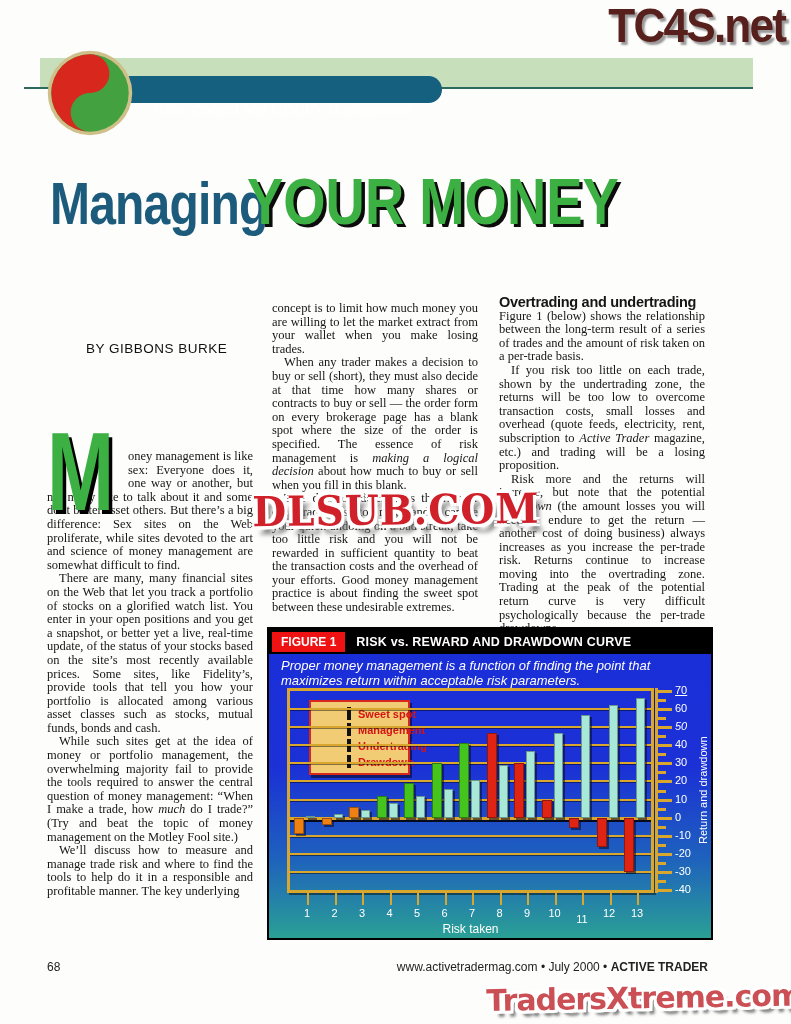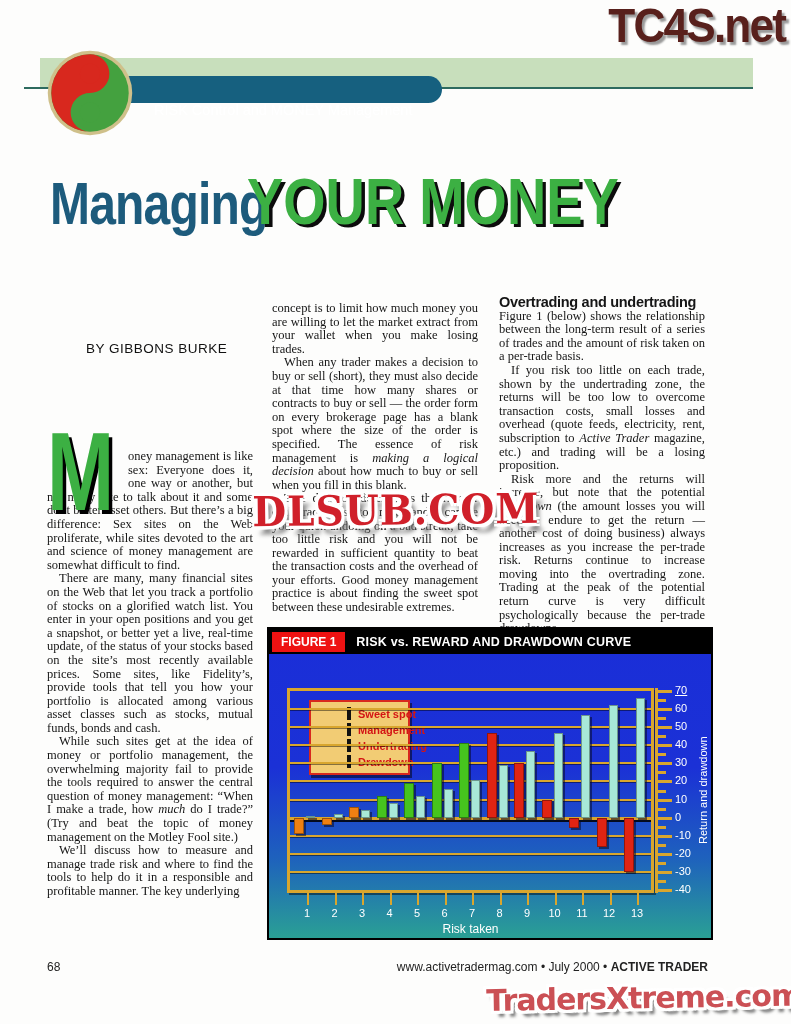--- a/index.html
+++ b/index.html
@@ -131,20 +131,21 @@
   </div>
 
   <div class="wm-mid">DLSUB.COM</div>
 
   <div class="figure">
     <div class="fig-header">
       <span class="fig-chip">FIGURE 1</span>
       <span class="fig-title">RISK vs. REWARD AND DRAWDOWN CURVE</span>
     </div>
     <div class="fig-body">
+      <div class="fig-caption">Proper money management is a function of finding the point that maximizes return within acceptable risk parameters.</div>
       <div class="plot">
         <div class="legend">
             <div class="leg-item">
               <div class="leg-swatch" style="background: rgb(70, 196, 30);"></div>
               <div class="leg-label">Sweet spot</div>
             </div>
             <div class="leg-item">
               <div class="leg-swatch" style="background: rgb(224, 36, 19);"></div>
               <div class="leg-label">Management</div>
             </div>
@@ -211,33 +212,33 @@
         <div class="xlab" style="left: 164.5px;">6</div>
         <div class="xtick" style="left: 203px;"></div>
         <div class="xlab" style="left: 192px;">7</div>
         <div class="xtick" style="left: 230.5px;"></div>
         <div class="xlab" style="left: 219.5px;">8</div>
         <div class="xtick" style="left: 258px;"></div>
         <div class="xlab" style="left: 247px;">9</div>
         <div class="xtick" style="left: 285.5px;"></div>
         <div class="xlab" style="left: 274.5px;">10</div>
         <div class="xtick" style="left: 313px;"></div>
-        <div class="xlab" style="left: 302px;">11</div>
+        <div class="xlab" style="left: 302px; margin-top: 6px;">11</div>
         <div class="xtick" style="left: 340.5px;"></div>
         <div class="xlab" style="left: 329px;">12</div>
         <div class="xtick" style="left: 368px;"></div>
         <div class="xlab" style="left: 357px;">13</div>
         <div class="ytick" style="top: 36px; width: 14px;"></div>
         <div class="ylab" style="top: 30px; text-decoration: underline;">70</div>
         <div class="ytick" style="top: 45.0455px; width: 8px;"></div>
         <div class="ytick" style="top: 54.0909px; width: 14px;"></div>
         <div class="ylab" style="top: 48.0909px;">60</div>
         <div class="ytick" style="top: 63.1364px; width: 8px;"></div>
         <div class="ytick" style="top: 72.1818px; width: 14px;"></div>
-        <div class="ylab" style="top: 66.1818px;">50</div>
+        <div class="ylab" style="top: 66.1818px; font-style: italic;">50</div>
         <div class="ytick" style="top: 81.2273px; width: 8px;"></div>
         <div class="ytick" style="top: 90.2727px; width: 14px;"></div>
         <div class="ylab" style="top: 84.2727px;">40</div>
         <div class="ytick" style="top: 99.3182px; width: 8px;"></div>
         <div class="ytick" style="top: 108.364px; width: 14px;"></div>
         <div class="ylab" style="top: 102.364px;">30</div>
         <div class="ytick" style="top: 117.409px; width: 8px;"></div>
         <div class="ytick" style="top: 126.455px; width: 14px;"></div>
         <div class="ylab" style="top: 120.455px;">20</div>
         <div class="ytick" style="top: 135.5px; width: 8px;"></div>

